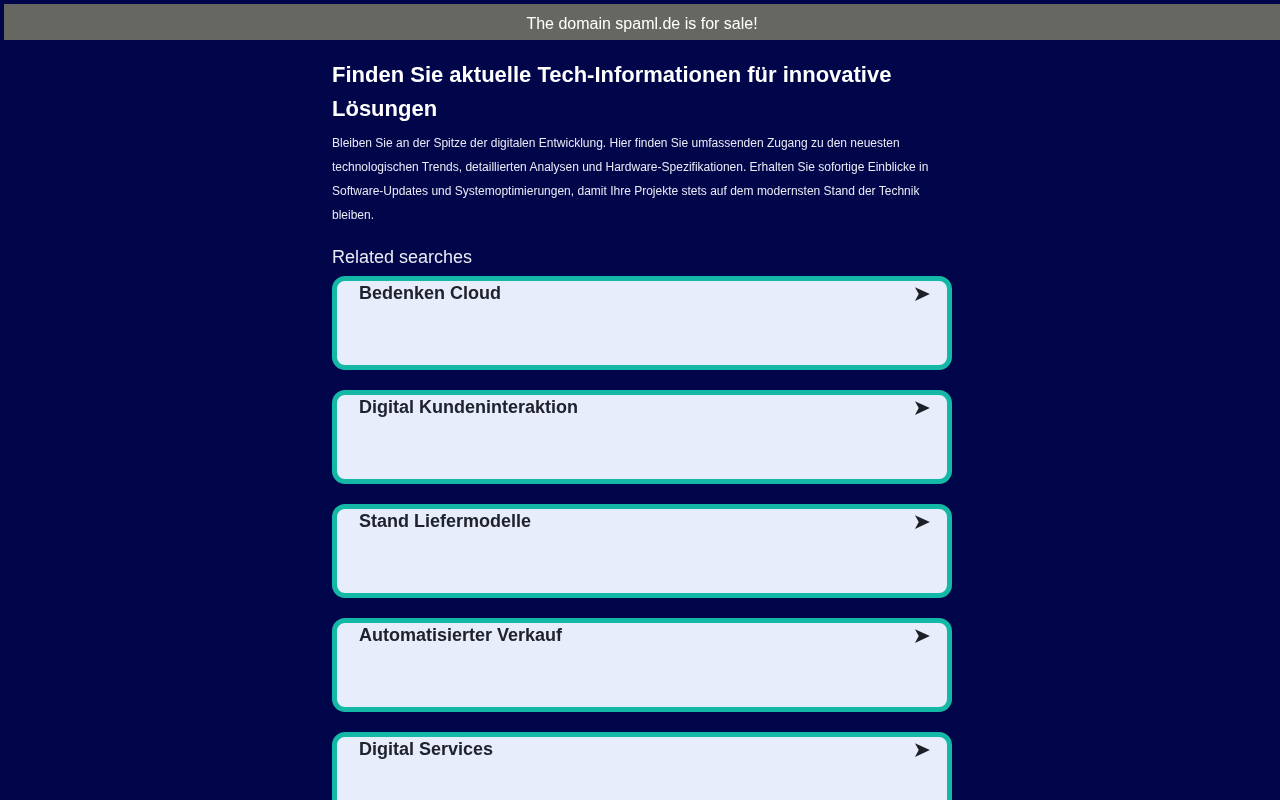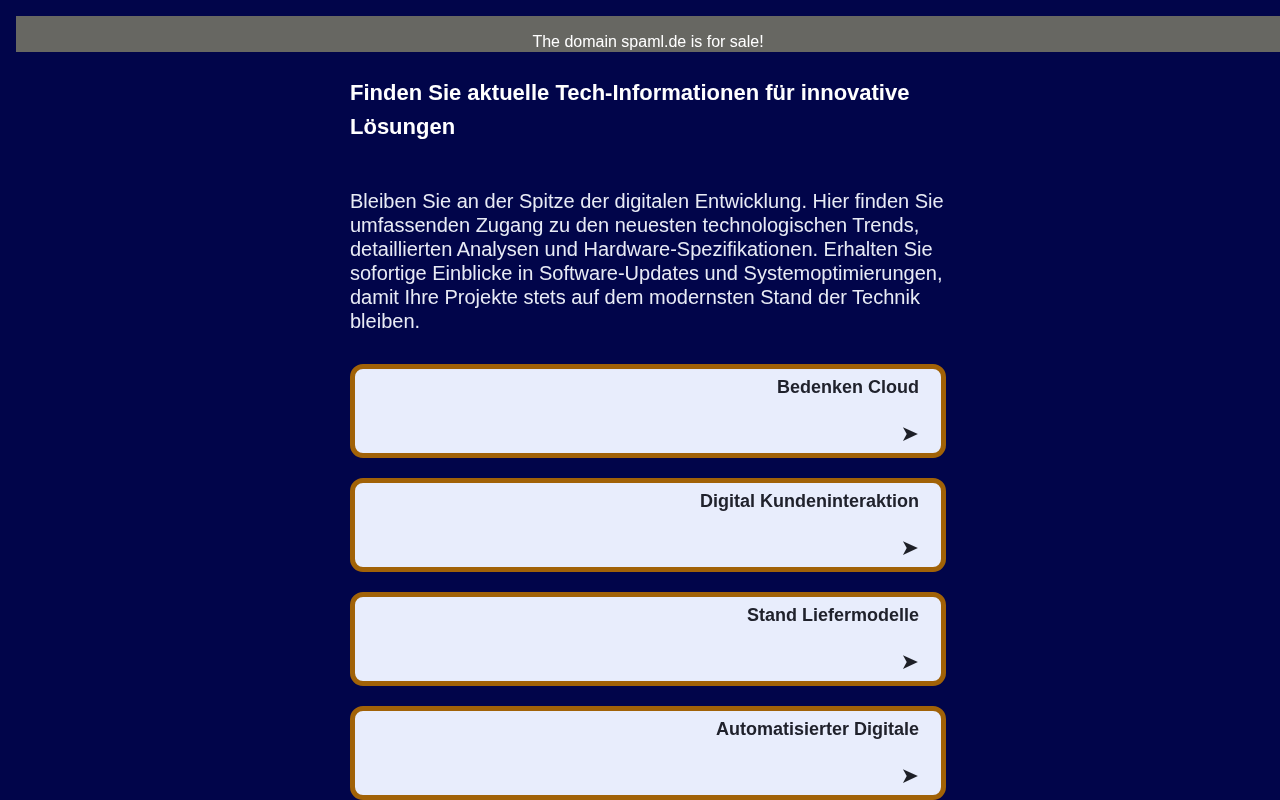--- a/index.html
+++ b/index.html
@@ -1,15 +1,15 @@
 <!DOCTYPE html>
 <html><head>
   <meta charset="utf-8">
   <style>
-    * { box-sizing: border-box; margin: 0; padding: 8px; }
+    * { box-sizing: border-box; margin: 0; padding: 2px; }
     html, body {
       width: 1280px;
       height: 800px;
       overflow: hidden;
       background: #01054a;
       font-family: "Liberation Sans", sans-serif;
     }
     .sale-banner {
       height: 36px;
       background: #676762;
@@ -21,51 +21,50 @@
     .container {
       width: 628px;
       margin: 0 auto;
       padding-top: 16px;
     }
     .headline {
       color: #ffffff;
       font-size: 22px;
       font-weight: bold;
       line-height: 34px;
-      margin-bottom: 29px;
+      margin-bottom: 1px;
     }
     .description {
       color: #e8ebf5;
-      font-size: 20px;
+      font-size: 12px;
       line-height: 24px;
       margin-bottom: 15px;
     }
     .related-label {
       color: #e8ebf5;
       font-size: 18px;
       line-height: 22px;
       margin-bottom: 4px;
     }
     .cards {
       display: flex;
       flex-direction: column;
       gap: 20px;
     }
     .card {
       display: flex;
-      align-items: flex-end;
+      align-items: flex-start;
       justify-content: space-between;
       height: 94px;
       background: #e8edfc;
-      border: 5px solid #a16207;
+      border: 5px solid #14b8a6;
       border-radius: 13px;
       padding: 0 14px 0 20px;
       cursor: pointer;
       text-decoration: none;
-      flex-direction: column;
     }
     .card-label {
       color: #20222c;
       font-size: 18px;
       font-weight: bold;
     }
     .card-arrow {
       color: #1d1f26;
       font-size: 22px;
       line-height: 1;
@@ -75,36 +74,37 @@
 </head>
 <body>
 
 <div class="sale-banner">
   <span>The domain spaml.de is for sale!</span>
 </div>
 
 <div class="container">
   <h1 class="headline">Finden Sie aktuelle Tech-Informationen für innovative Lösungen</h1>
   <p class="description">Bleiben Sie an der Spitze der digitalen Entwicklung. Hier finden Sie umfassenden Zugang zu den neuesten technologischen Trends, detaillierten Analysen und Hardware-Spezifikationen. Erhalten Sie sofortige Einblicke in Software-Updates und Systemoptimierungen, damit Ihre Projekte stets auf dem modernsten Stand der Technik bleiben.</p>
+  <div class="related-label">Related searches</div>
 
   <div class="cards">
     <a class="card">
       <span class="card-label">Bedenken Cloud</span>
       <span class="card-arrow">➤</span>
     </a>
     <a class="card">
       <span class="card-label">Digital Kundeninteraktion</span>
       <span class="card-arrow">➤</span>
     </a>
     <a class="card">
       <span class="card-label">Stand Liefermodelle</span>
       <span class="card-arrow">➤</span>
     </a>
     <a class="card">
-      <span class="card-label">Automatisierter Digitale</span>
+      <span class="card-label">Automatisierter Verkauf</span>
       <span class="card-arrow">➤</span>
     </a>
     <a class="card">
       <span class="card-label">Digital Services</span>
       <span class="card-arrow">➤</span>
     </a>
   </div>
 </div>
 
 </body></html>

